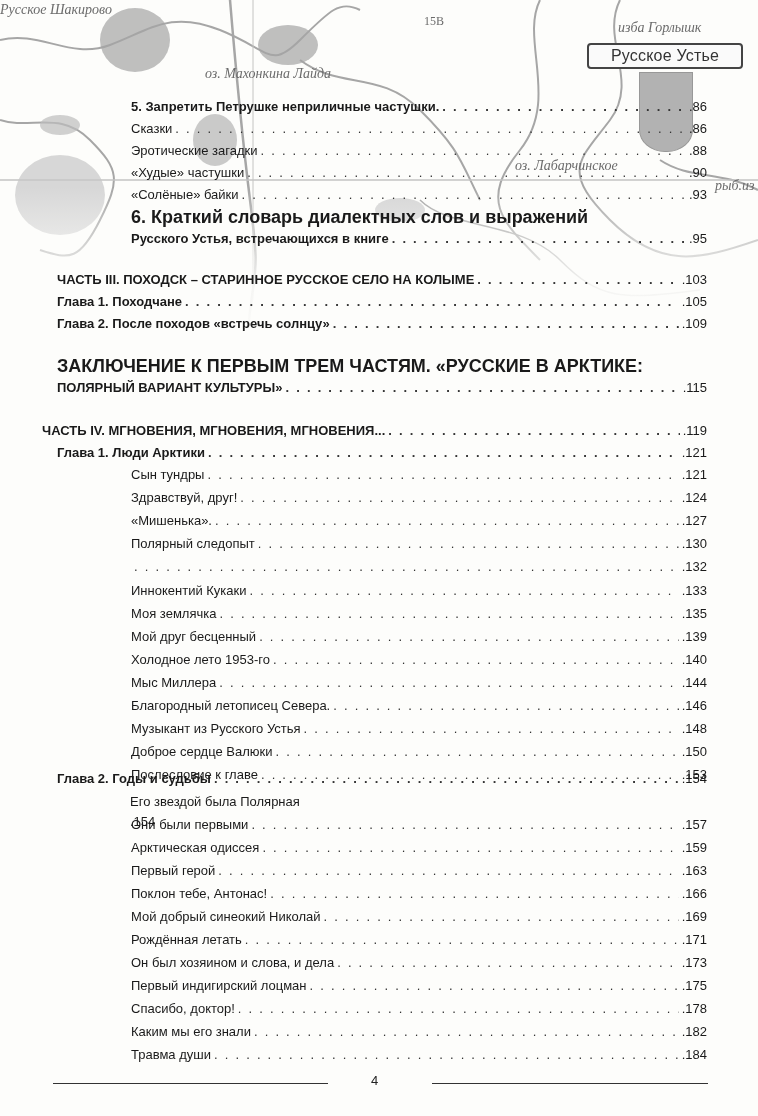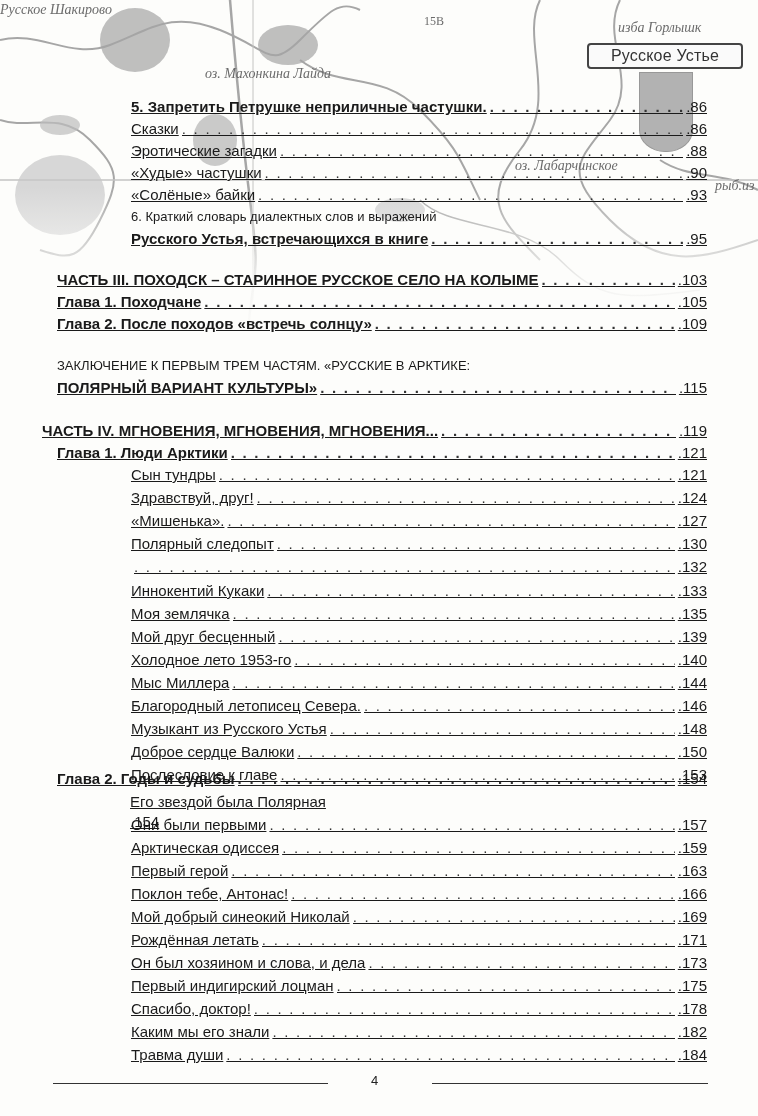--- a/index.html
+++ b/index.html
@@ -32,39 +32,38 @@
     position: absolute; left: 639px; top: 72px; width: 52px; height: 78px;
     background: #9a9a9a; border: 1px solid #777;
     border-radius: 0 0 26px 26px / 0 0 22px 22px;
     opacity: 0.75;
   }
   .toc {
     position: absolute; left: 0; top: 0; width: 758px;
   }
   .row {
     position: absolute; display: flex; align-items: baseline;
-    font-size: 15px; line-height: 20px; height: 20px;
+    font-size: 13px; line-height: 20px; height: 20px;
     right: 51px;
-    text-decoration: underline;
   }
   .row.bold { font-weight: 700; }
   .row .title { white-space: nowrap; }
   .row .leader {
     flex: 1; overflow: hidden; white-space: nowrap; margin: 0 3px;
     letter-spacing: 5.5px; color: #333;
   }
   .row .leader::before {
     content: ". . . . . . . . . . . . . . . . . . . . . . . . . . . . . . . . . . . . . . . . . . . . . . . . . . . . . . . . . . . . . . . . . . . . . . . . . . . . . . . . . . . . ";
     letter-spacing: 0;
     word-spacing: 3.5px;
   }
   .row .page { white-space: nowrap; font-weight: 400; }
   .row.bold .page { font-weight: 400; }
   .plain-line {
-    position: absolute; font-size: 13px; line-height: 20px; height: 20px; font-weight: 400; white-space: nowrap;
+    position: absolute; font-size: 18px; line-height: 20px; height: 20px; font-weight: 700; white-space: nowrap;
   }
   .footer-line {
     position: absolute; height: 1px; background: #333; top: 1083px;
   }
   .footer-num {
     position: absolute; top: 1073px; left: 371px; font-size: 13px; color: #222;
   }
 </style>
 </head>
 <body>

